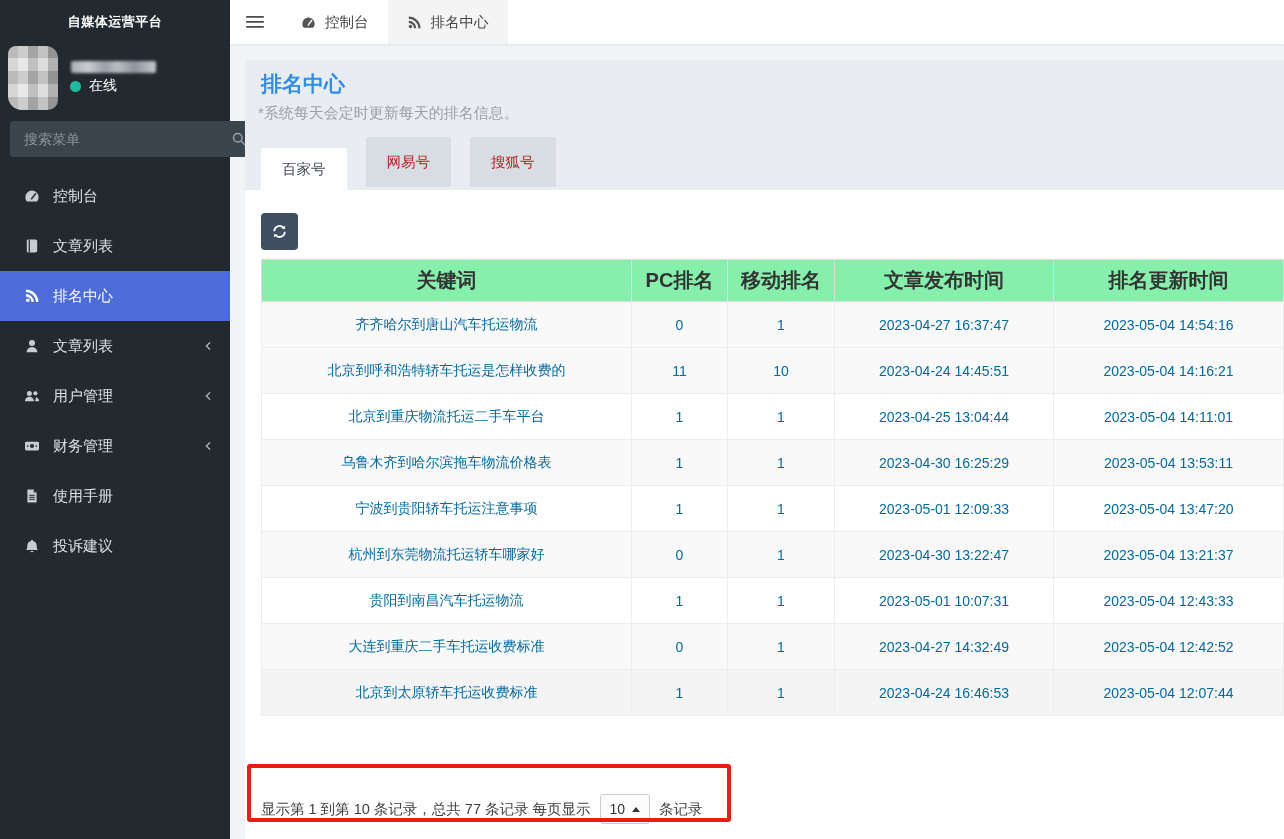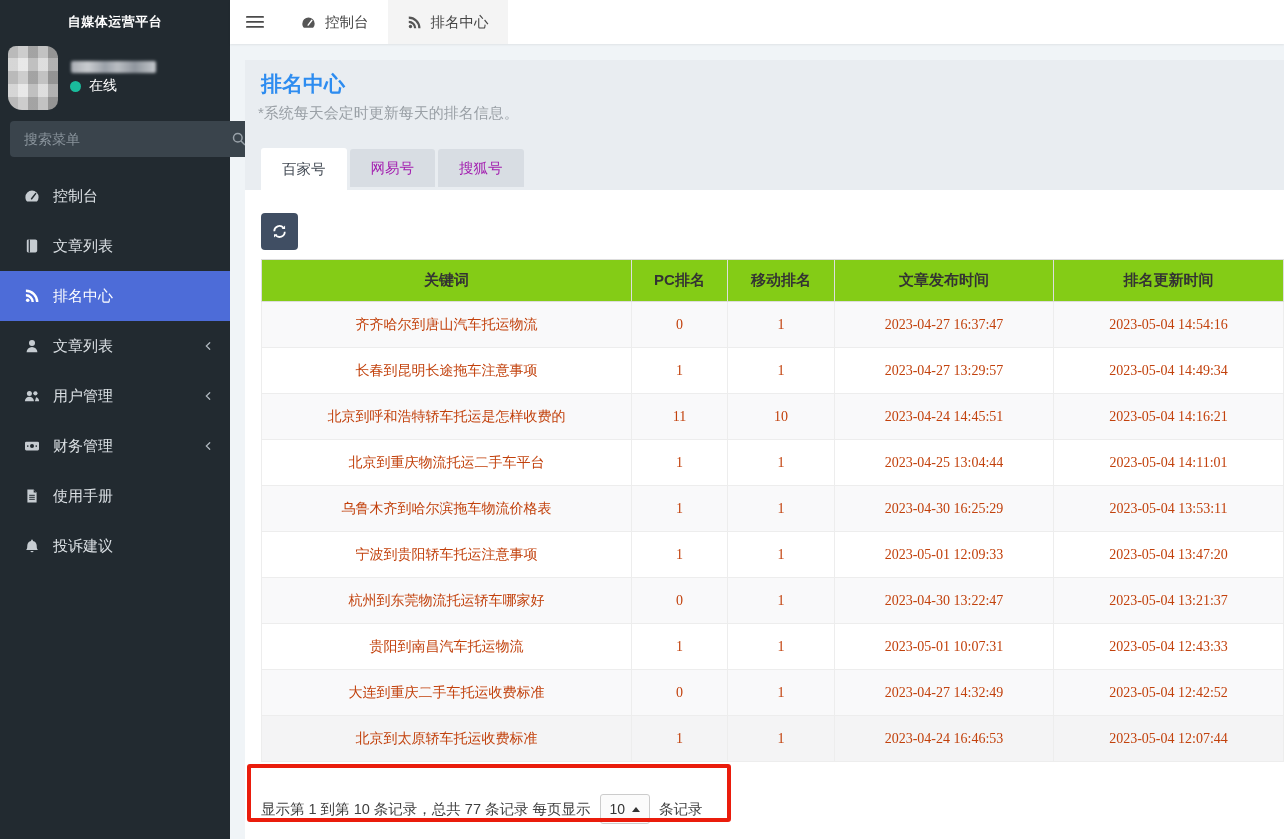--- a/index.html
+++ b/index.html
@@ -56,40 +56,40 @@
   .hamburger { position:absolute; left:16px; top:15px; color:#4a4a4a; width:18px; height:14px; display:inline-flex; cursor:pointer; }
   .top-tabs { position:absolute; left:52px; top:0; height:44px; display:flex; }
   .top-tab { --hole:#ffffff; height:44px; display:flex; align-items:center; gap:9px; padding:0 19px; font-size:14.5px; color:#454545; cursor:pointer; }
   .top-tab .icon { color:#555; width:15px; height:15px; }
   .top-tab.active { --hole:#f4f4f4; background:#f4f4f4; }
 
   
   .header-band { position:absolute; left:245px; top:60px; width:1039px; height:130px; background:#e9edf1; }
   .page-title { position:absolute; left:16px; top:10px; font-size:21px; font-weight:bold; color:var(--title-blue,#2d8cf0); }
   .page-subtitle { position:absolute; left:13px; top:44px; font-size:15px; color:#9aa0a6; }
-  .platform-tabs { position:absolute; left:16px; bottom:0; display:flex; align-items:flex-end; gap:3px; }
-  .ptab { height:38px; margin-bottom:3px; padding:0 21px; display:flex; align-items:center; background:#d8dde3; color:#a21caf; font-size:14.5px; border-radius:3px 3px 0 0; cursor:pointer; }
+  .platform-tabs { position:absolute; left:16px; bottom:0; display:flex; align-items:flex-end; gap:19px; }
+  .ptab { height:50px; margin-bottom:3px; padding:0 21px; display:flex; align-items:center; background:#d8dde3; color:#b91c1c; font-size:14.5px; border-radius:3px 3px 0 0; cursor:pointer; }
   .ptab.active { height:42px; margin-bottom:0; background:#fff; color:#434a54; }
 
   
   .card { position:absolute; left:245px; top:190px; width:1039px; height:649px; background:#fff; }
   .refresh-btn {
     position:absolute; left:16px; top:23px; width:37px; height:37px;
     background:var(--refresh-bg,#404e63); border:none; border-radius:4px; color:#fff;
     display:flex; align-items:center; justify-content:center; cursor:pointer;
   }
   .refresh-btn .icon { width:15px; height:15px; }
   .rank-table { position:absolute; left:16px; top:69px; width:1022px; border-collapse:collapse; table-layout:fixed; }
   .rank-table th {
-    height:42px; font-size:15px; font-weight:bold; color:#333;
-    border:1px solid #ddd; background:#84cc16; text-align:center;
+    height:42px; font-size:20px; font-weight:bold; color:#333;
+    border:1px solid #ddd; background:#86efac; text-align:center;
   }
   .rank-table td {
-    height:46px; font-size:14px; color:#c2410c; text-align:center;
-    border:1px solid #ededed; border-top-color:#e8e8e8;font-family:Liberation Serif, serif;
+    height:46px; font-size:14px; color:#0369a1; text-align:center;
+    border:1px solid #ededed; border-top-color:#e8e8e8;
   }
   .rank-table th:nth-child(1), .rank-table td:nth-child(1) { width:370px; }
   .rank-table th:nth-child(2), .rank-table td:nth-child(2) { width:96px; }
   .rank-table th:nth-child(3), .rank-table td:nth-child(3) { width:107px; }
   .rank-table th:nth-child(4), .rank-table td:nth-child(4) { width:219px; }
   .rank-table th:nth-child(5), .rank-table td:nth-child(5) { width:230px; }
   tr.stripe td { background:#f9f9fa; }
   tr.hovered td { background:#f4f4f5; }
 
   
@@ -299,27 +299,20 @@
         </tr>
     </thead>
     <tbody>
         <tr class="stripe">
           <td>齐齐哈尔到唐山汽车托运物流</td>
           <td>0</td>
           <td>1</td>
           <td>2023-04-27 16:37:47</td>
           <td>2023-05-04 14:54:16</td>
         </tr>
-        <tr class="">
-          <td>长春到昆明长途拖车注意事项</td>
-          <td>1</td>
-          <td>1</td>
-          <td>2023-04-27 13:29:57</td>
-          <td>2023-05-04 14:49:34</td>
-        </tr>
         <tr class="stripe">
           <td>北京到呼和浩特轿车托运是怎样收费的</td>
           <td>11</td>
           <td>10</td>
           <td>2023-04-24 14:45:51</td>
           <td>2023-05-04 14:16:21</td>
         </tr>
         <tr class="">
           <td>北京到重庆物流托运二手车平台</td>
           <td>1</td>

